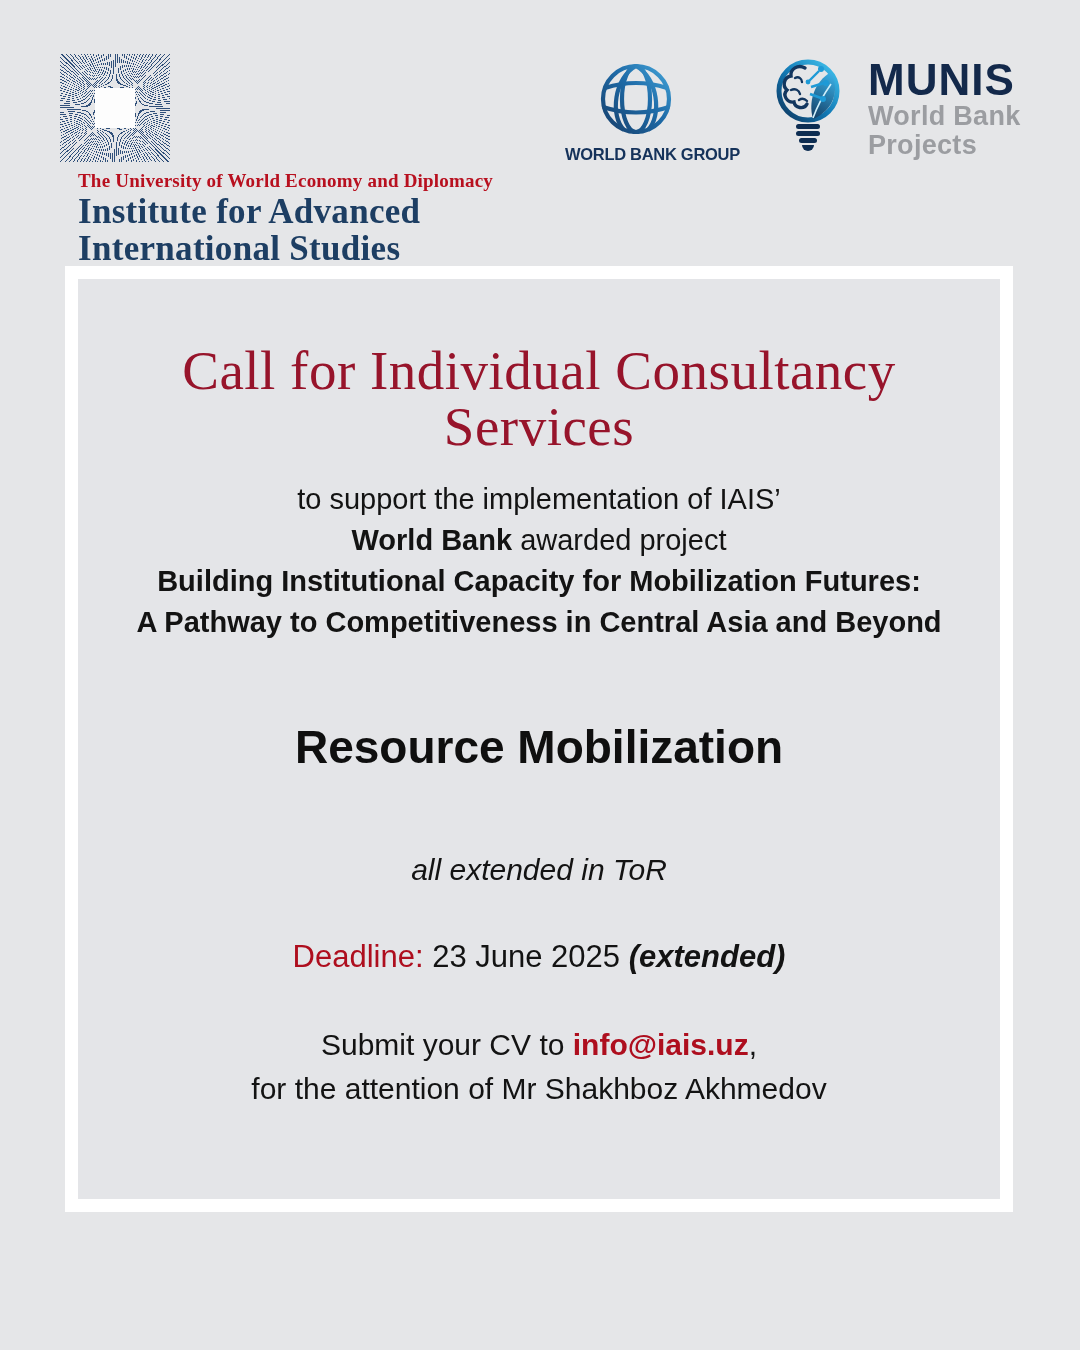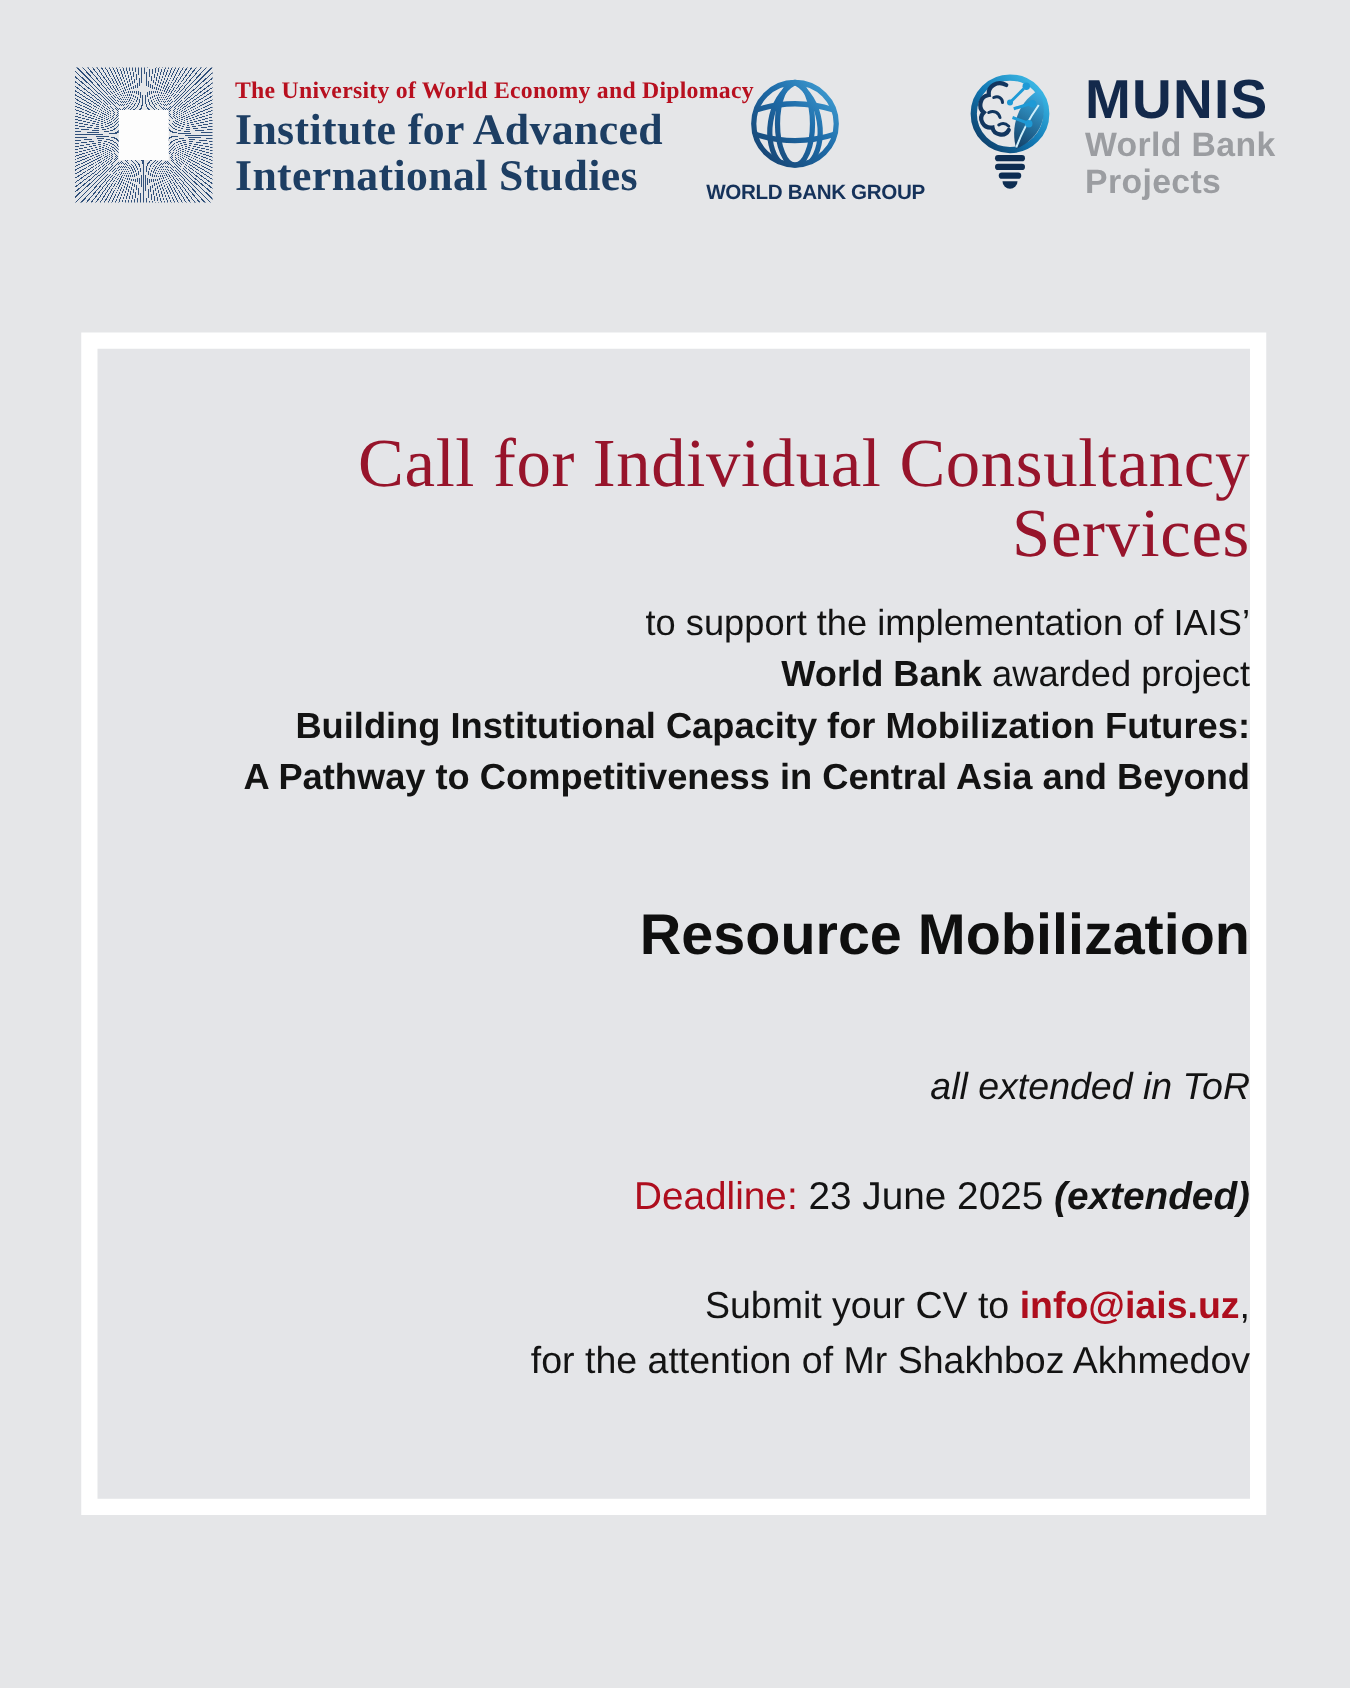--- a/index.html
+++ b/index.html
@@ -6,21 +6,21 @@
   body{
     width:1080px;height:1350px;
     background:#e5e6e8;
     font-family:"Liberation Sans", sans-serif;
     position:relative;
     overflow:hidden;
     color:#121212;
   }
   
   .logo-header{position:absolute;left:0;top:0;width:1080px;height:230px;}
-  .iais-logo{position:absolute;left:60px;top:54px;display:flex;align-items:flex-start;}
+  .iais-logo{position:absolute;left:60px;top:54px;display:flex;align-items:flex-start;flex-direction:column;}
   .starburst{
     position:relative;width:110px;height:108px;flex:0 0 auto;
     background:repeating-conic-gradient(from 0deg at 50% 50%, #30507a 0deg 0.7deg, rgba(0,0,0,0) 0.7deg 2.5deg);
   }
   .starburst::after{
     content:"";position:absolute;left:50%;top:50%;width:40px;height:40px;
     transform:translate(-50%,-50%);background:#fdfdfd;
   }
   .iais-text{margin-left:18px;padding-top:8px;font-family:"Liberation Serif", serif;}
   .uwed-tagline{color:#b8101f;font-weight:bold;font-size:19px;line-height:22px;letter-spacing:0.2px;}
@@ -32,21 +32,21 @@
   .munis-text{margin-left:20px;padding-top:4px;}
   .munis-title{color:#13294b;font-weight:bold;font-size:44px;line-height:44px;letter-spacing:1px;}
   .munis-sub{color:#9b9da1;font-weight:bold;font-size:27px;line-height:29px;letter-spacing:0.3px;}
   
   .announcement-box{
     position:absolute;left:65px;top:266px;width:948px;height:946px;
     background:#ffffff;box-sizing:border-box;
   }
   .box-inner{
     position:absolute;left:13px;top:13px;right:13px;bottom:13px;
-    background:#e4e5e8;text-align:right;overflow:hidden;
+    background:#e4e5e8;text-align:center;overflow:hidden;
   }
   .call-title{
     margin:64px 0 0 0;font-family:"Liberation Serif", serif;font-weight:normal;
     color:#97142b;font-size:55px;line-height:56px;letter-spacing:0.5px;
   }
   .intro-block{margin-top:24px;font-size:29px;line-height:41px;color:#131313;}
   .bold{font-weight:bold;}
   .subject-heading{
     margin:76px 0 0 0;font-size:46px;line-height:56px;font-weight:bold;color:#0f0f0f;
   }

